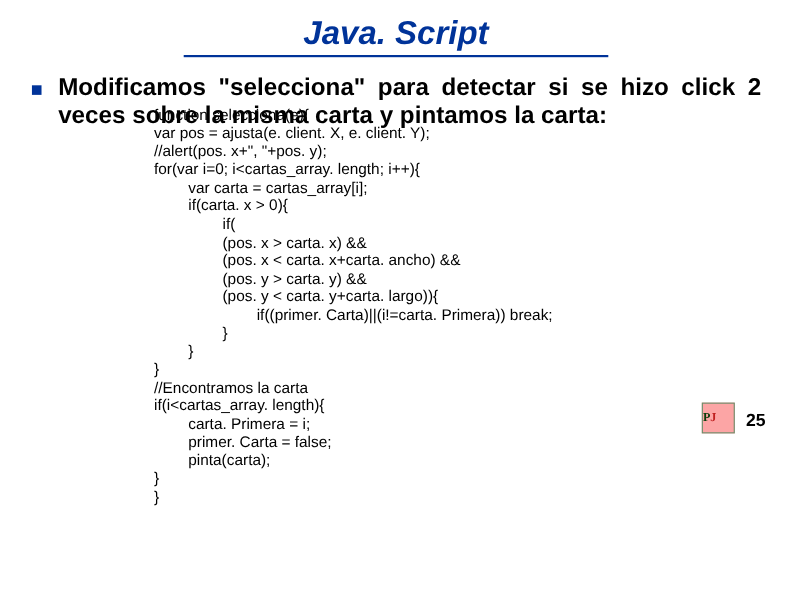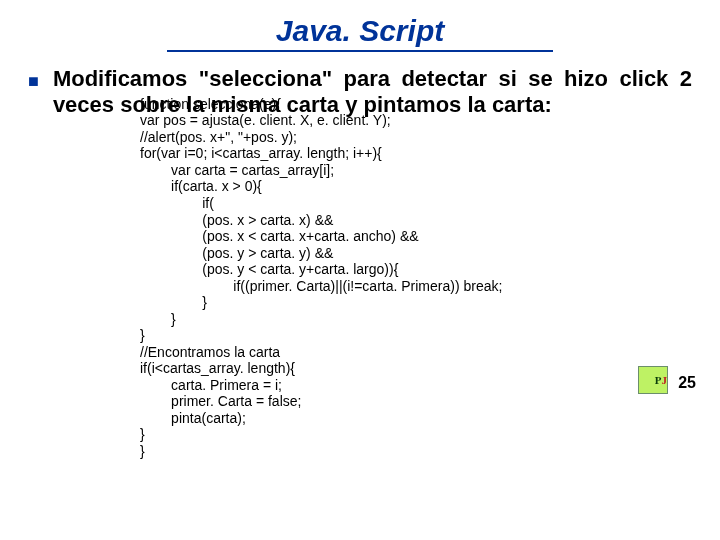--- a/index.html
+++ b/index.html
@@ -67,26 +67,26 @@
     font-size: 16px;
     font-weight: bold;
     font-family: Arial, Helvetica, sans-serif;
   }
   .logo {
     position: absolute;
     right: 52px;
     bottom: 14px;
     width: 30px;
     height: 28px;
-    background: #bef264;
+    background: #fca5a5;
     border: 1px solid #6b8e6b;
     box-sizing: border-box;
     display: flex;
     align-items: center;
-    justify-content: flex-end;
+    justify-content: flex-start;
   }
   .logo-inner {
     font-size: 11px;
     font-weight: bold;
     color: #0a3d0a;
     font-family: "Times New Roman", serif;
   }
   .logo-inner .j { color: #c02020; }
 </style>
 </head>

